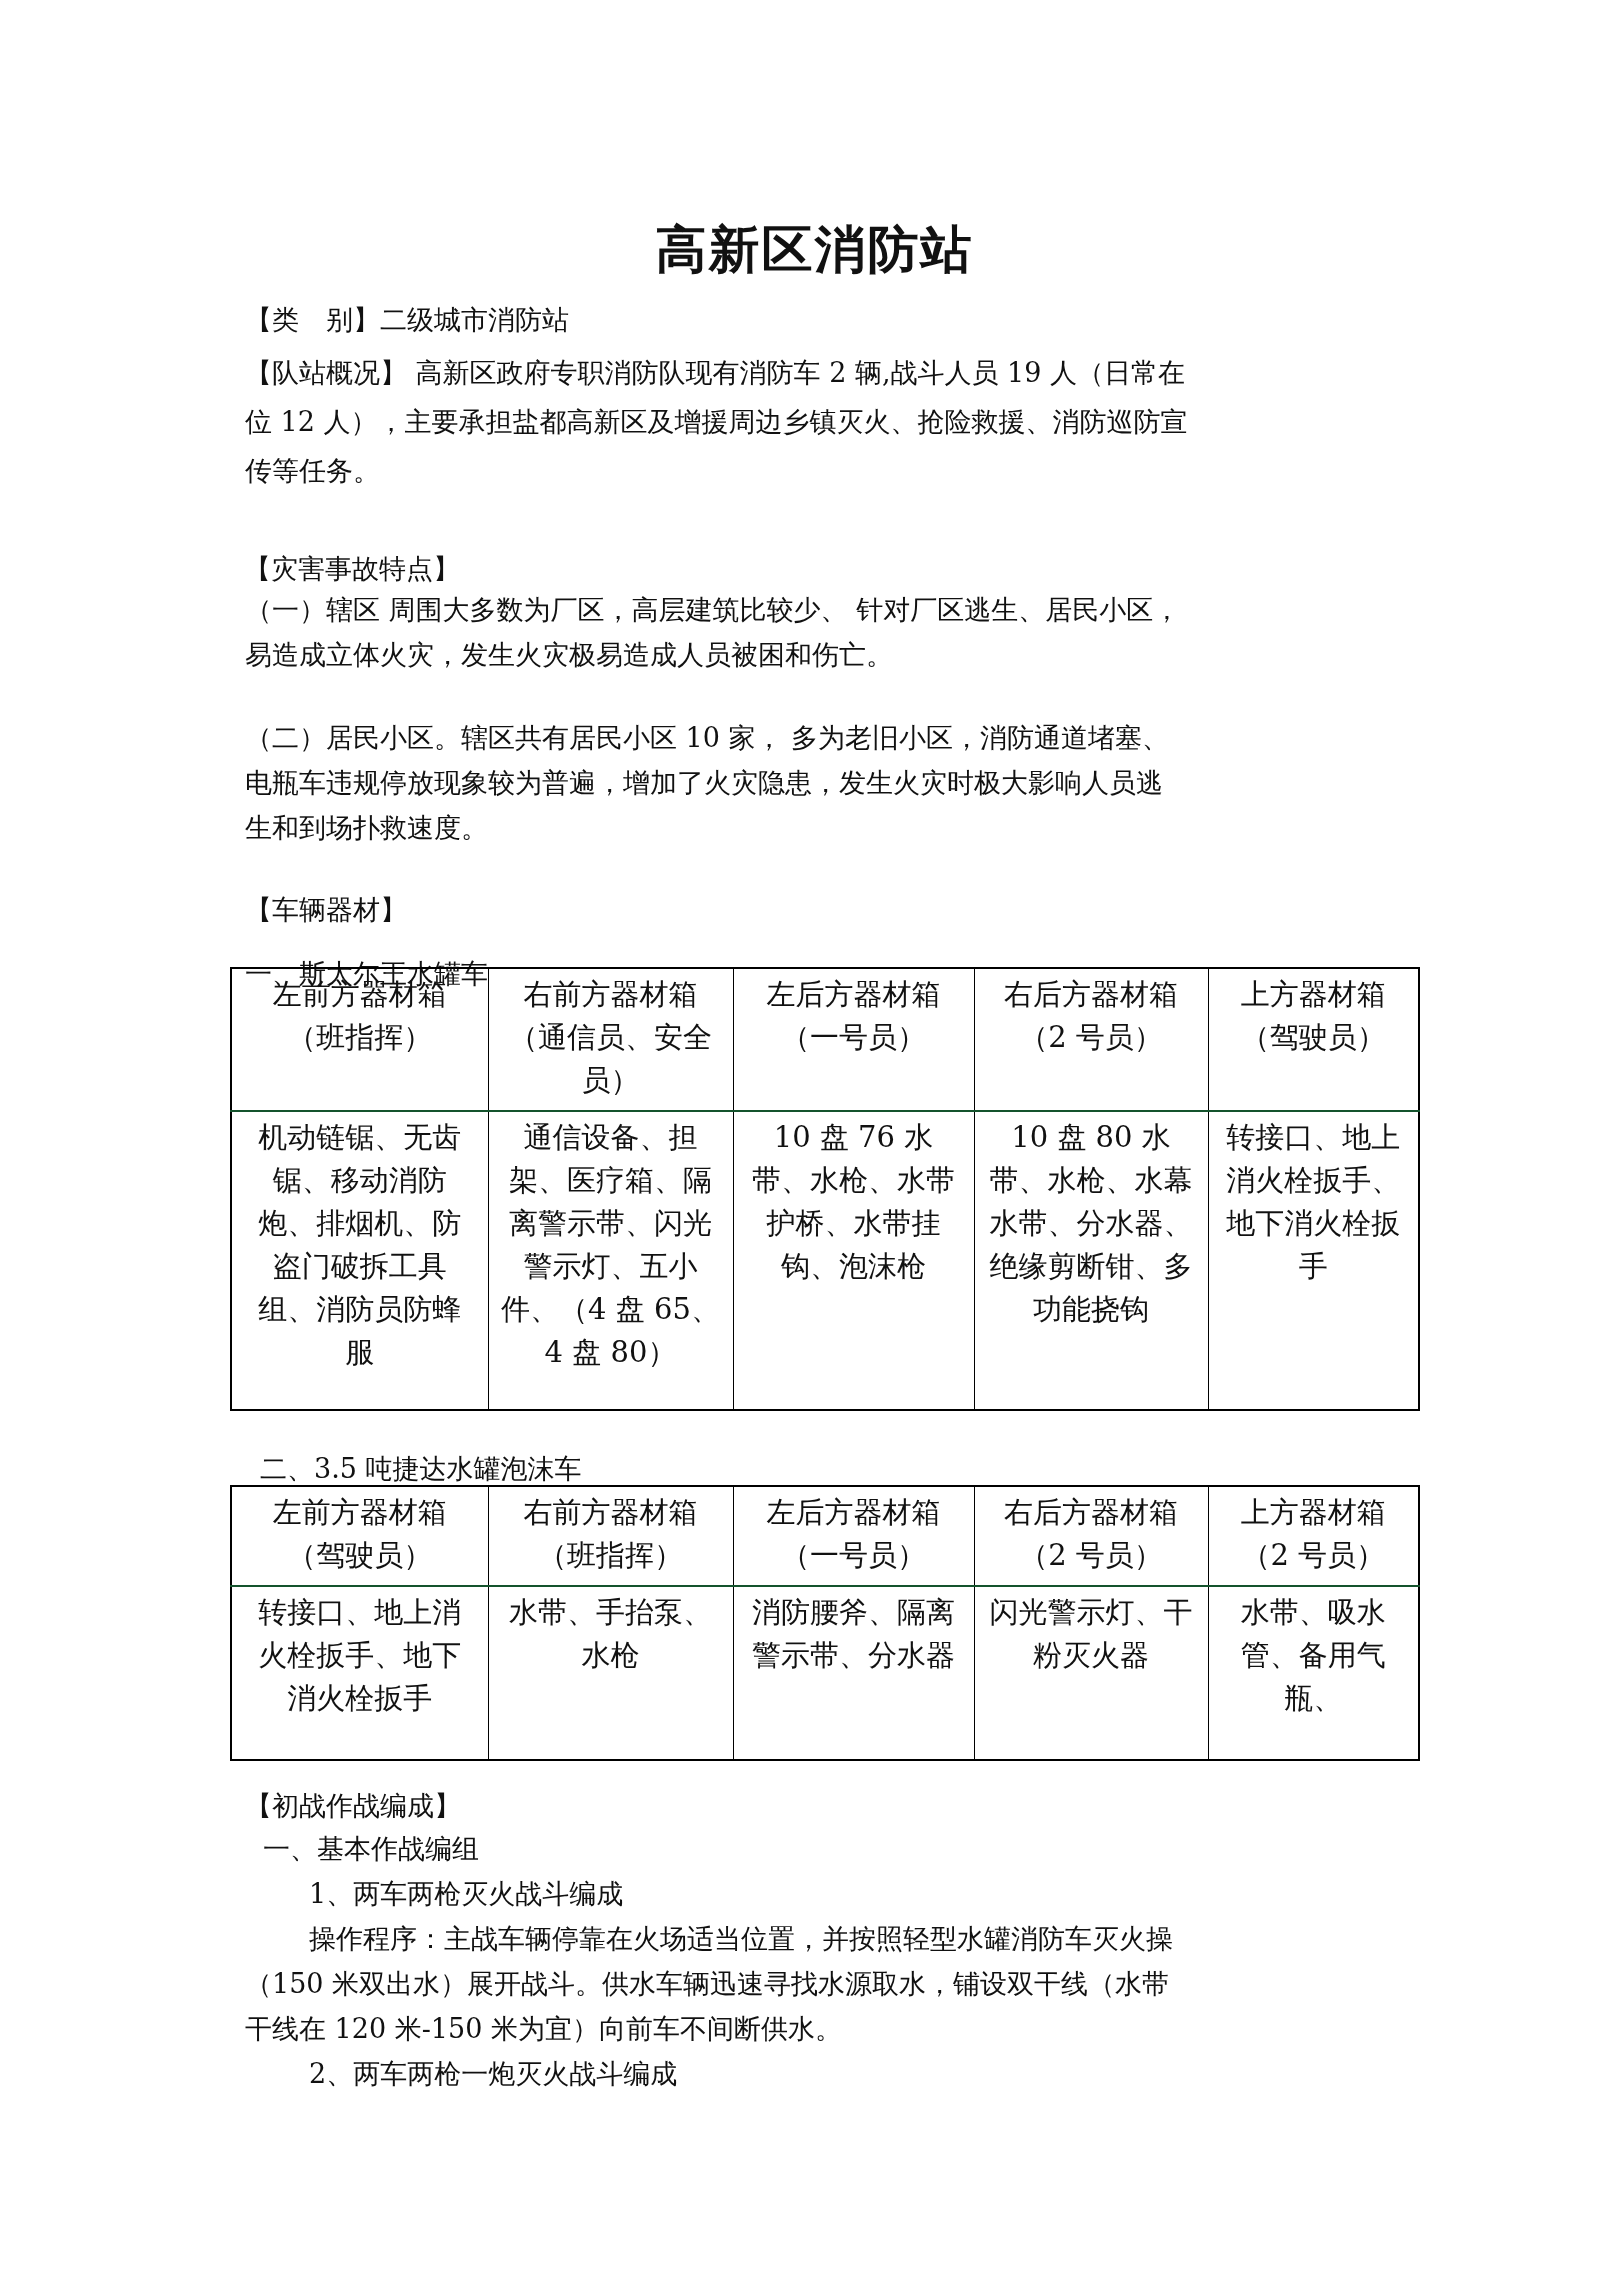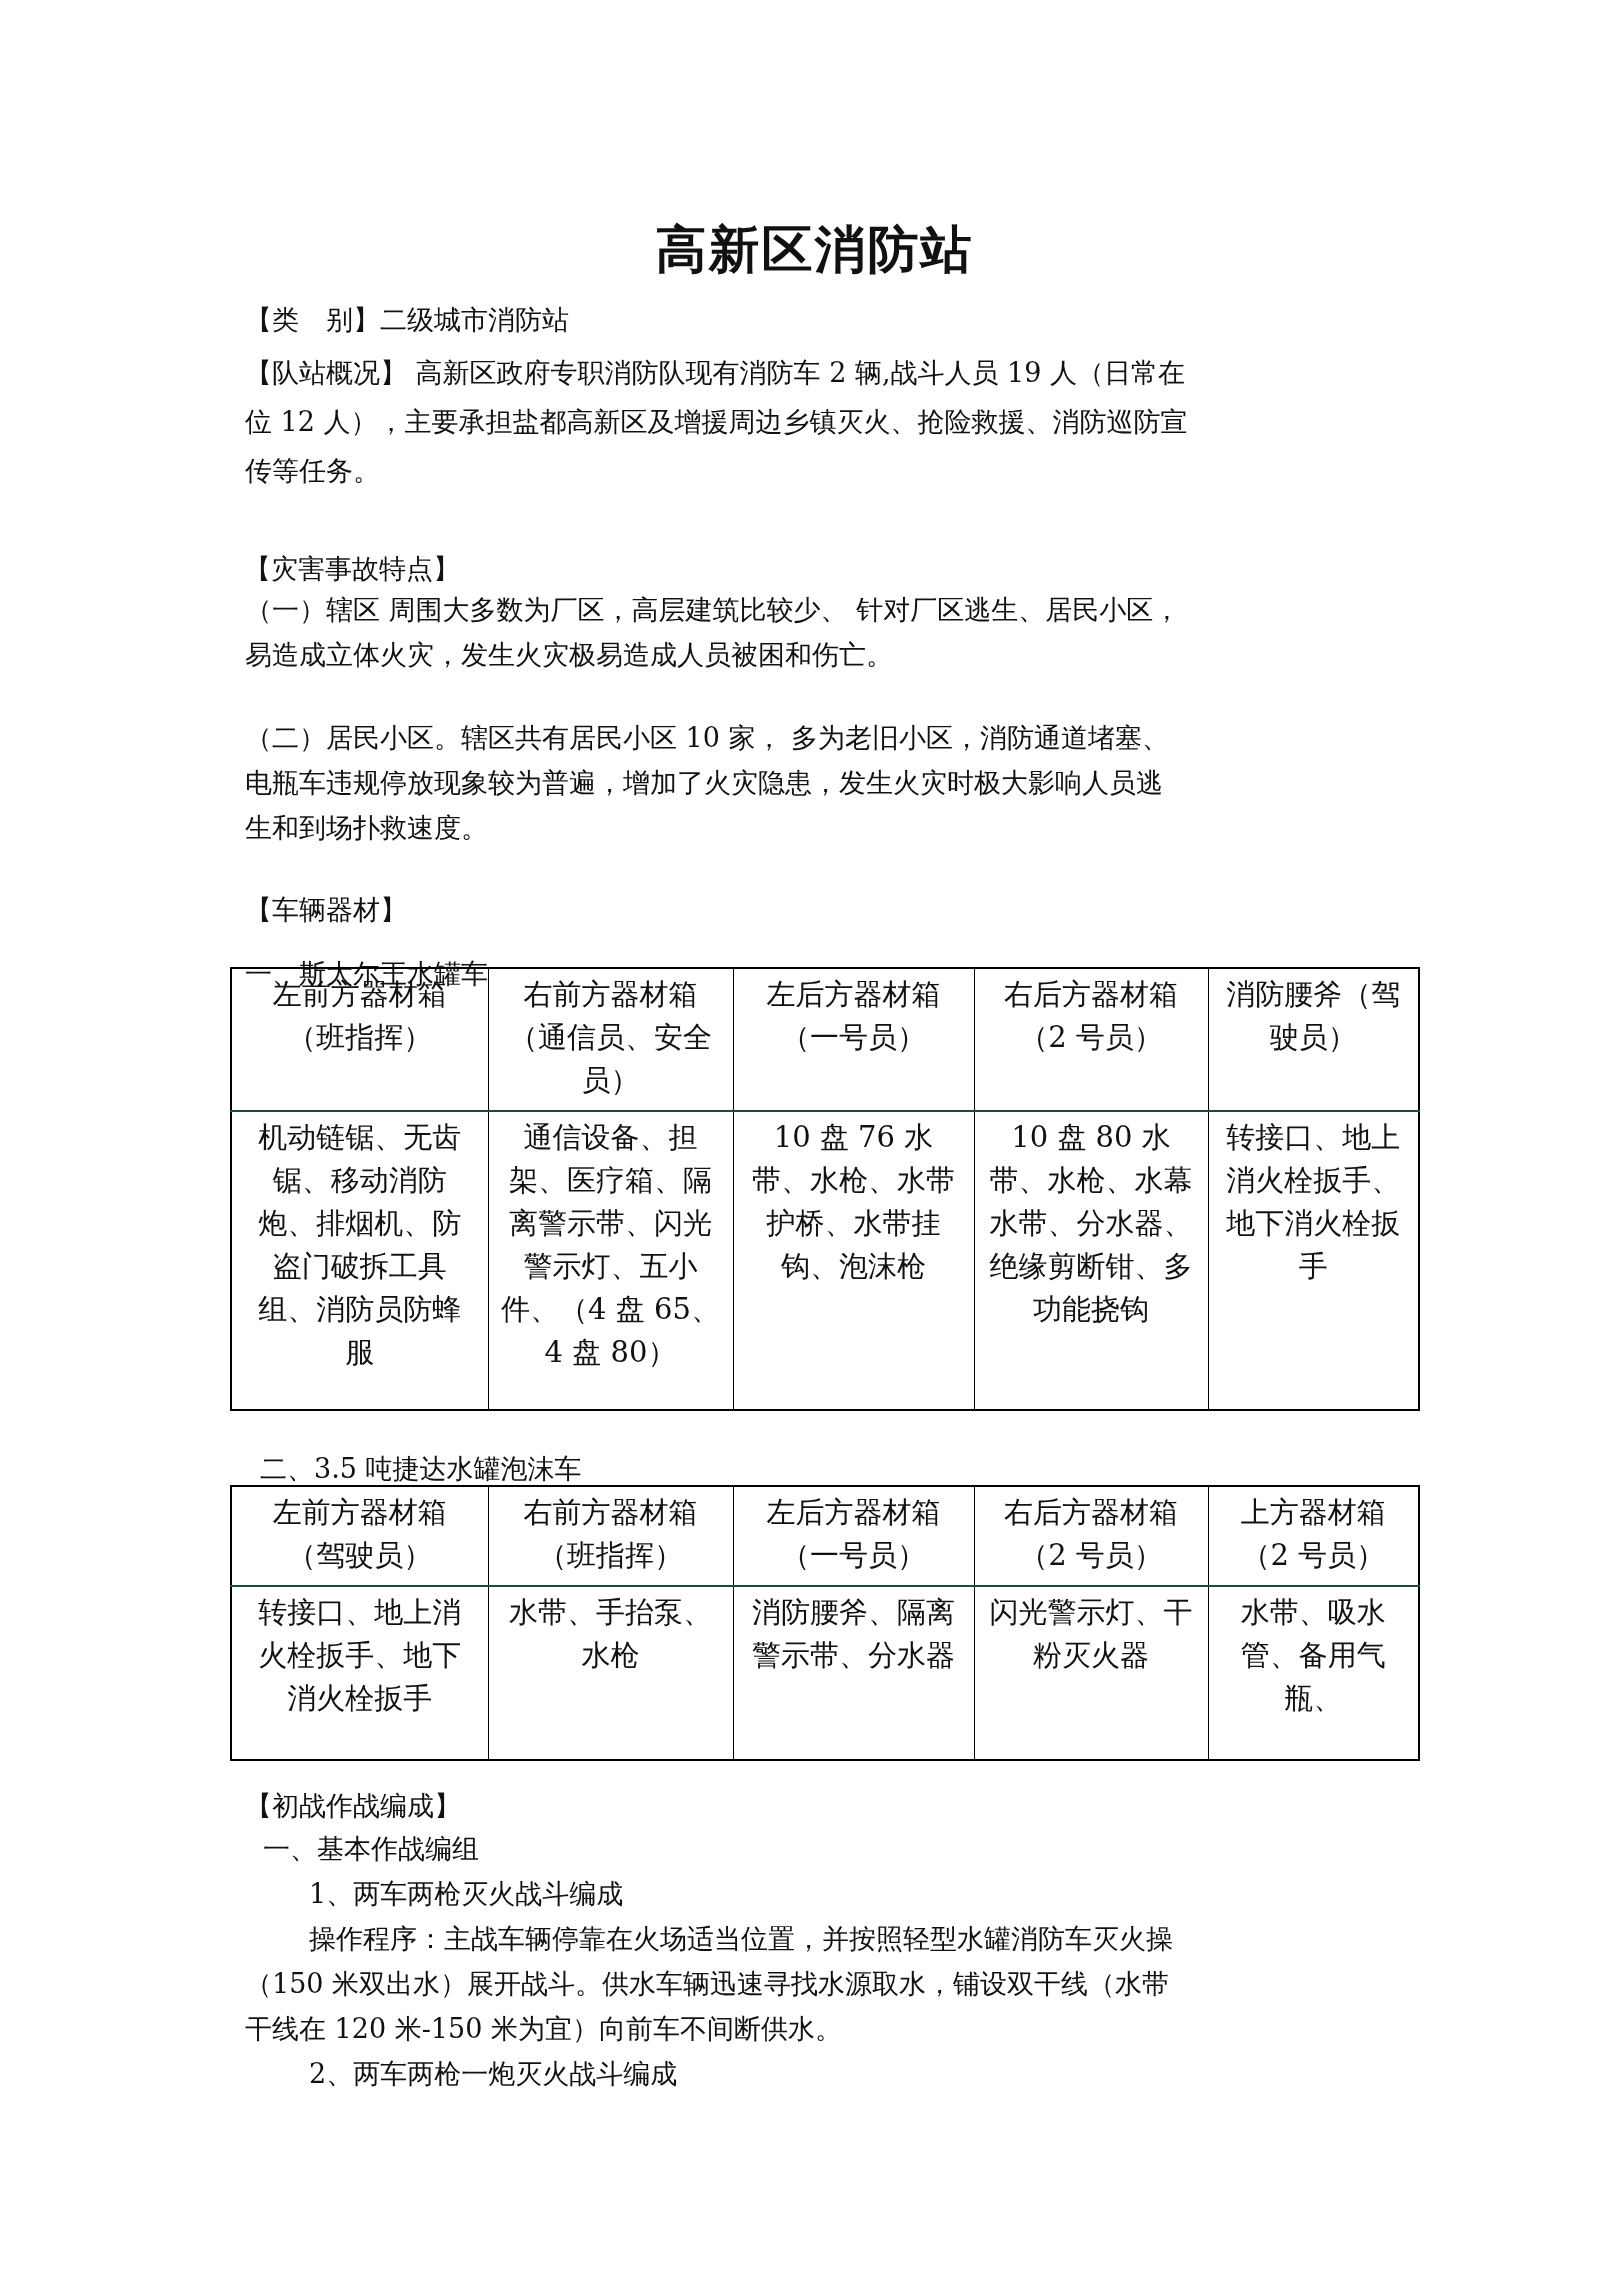--- a/index.html
+++ b/index.html
@@ -46,21 +46,21 @@
       <col style="width:241px">
       <col style="width:234px">
       <col style="width:211px">
   </colgroup>
   <tbody>
       <tr class="head" style="height:130px;">
     <td>左前方器材箱（班指挥）</td>
     <td>右前方器材箱（通信员、安全员）</td>
     <td>左后方器材箱（一号员）</td>
     <td>右后方器材箱（2 号员）</td>
-    <td>消防腰斧（驾驶员）</td>
+    <td>上方器材箱（驾驶员）</td>
   </tr>
   <tr style="height:299px;">
     <td>机动链锯、无齿锯、移动消防炮、排烟机、防盗门破拆工具组、消防员防蜂服</td>
     <td>通信设备、担架、医疗箱、隔离警示带、闪光警示灯、五小件、（4 盘 65、4 盘 80）</td>
     <td>10 盘 76 水带、水枪、水带护桥、水带挂钩、泡沫枪</td>
     <td>10 盘 80 水带、水枪、水幕水带、分水器、绝缘剪断钳、多功能挠钩</td>
     <td>转接口、地上消火栓扳手、地下消火栓扳手</td>
   </tr>
 </tbody>
   </table>

